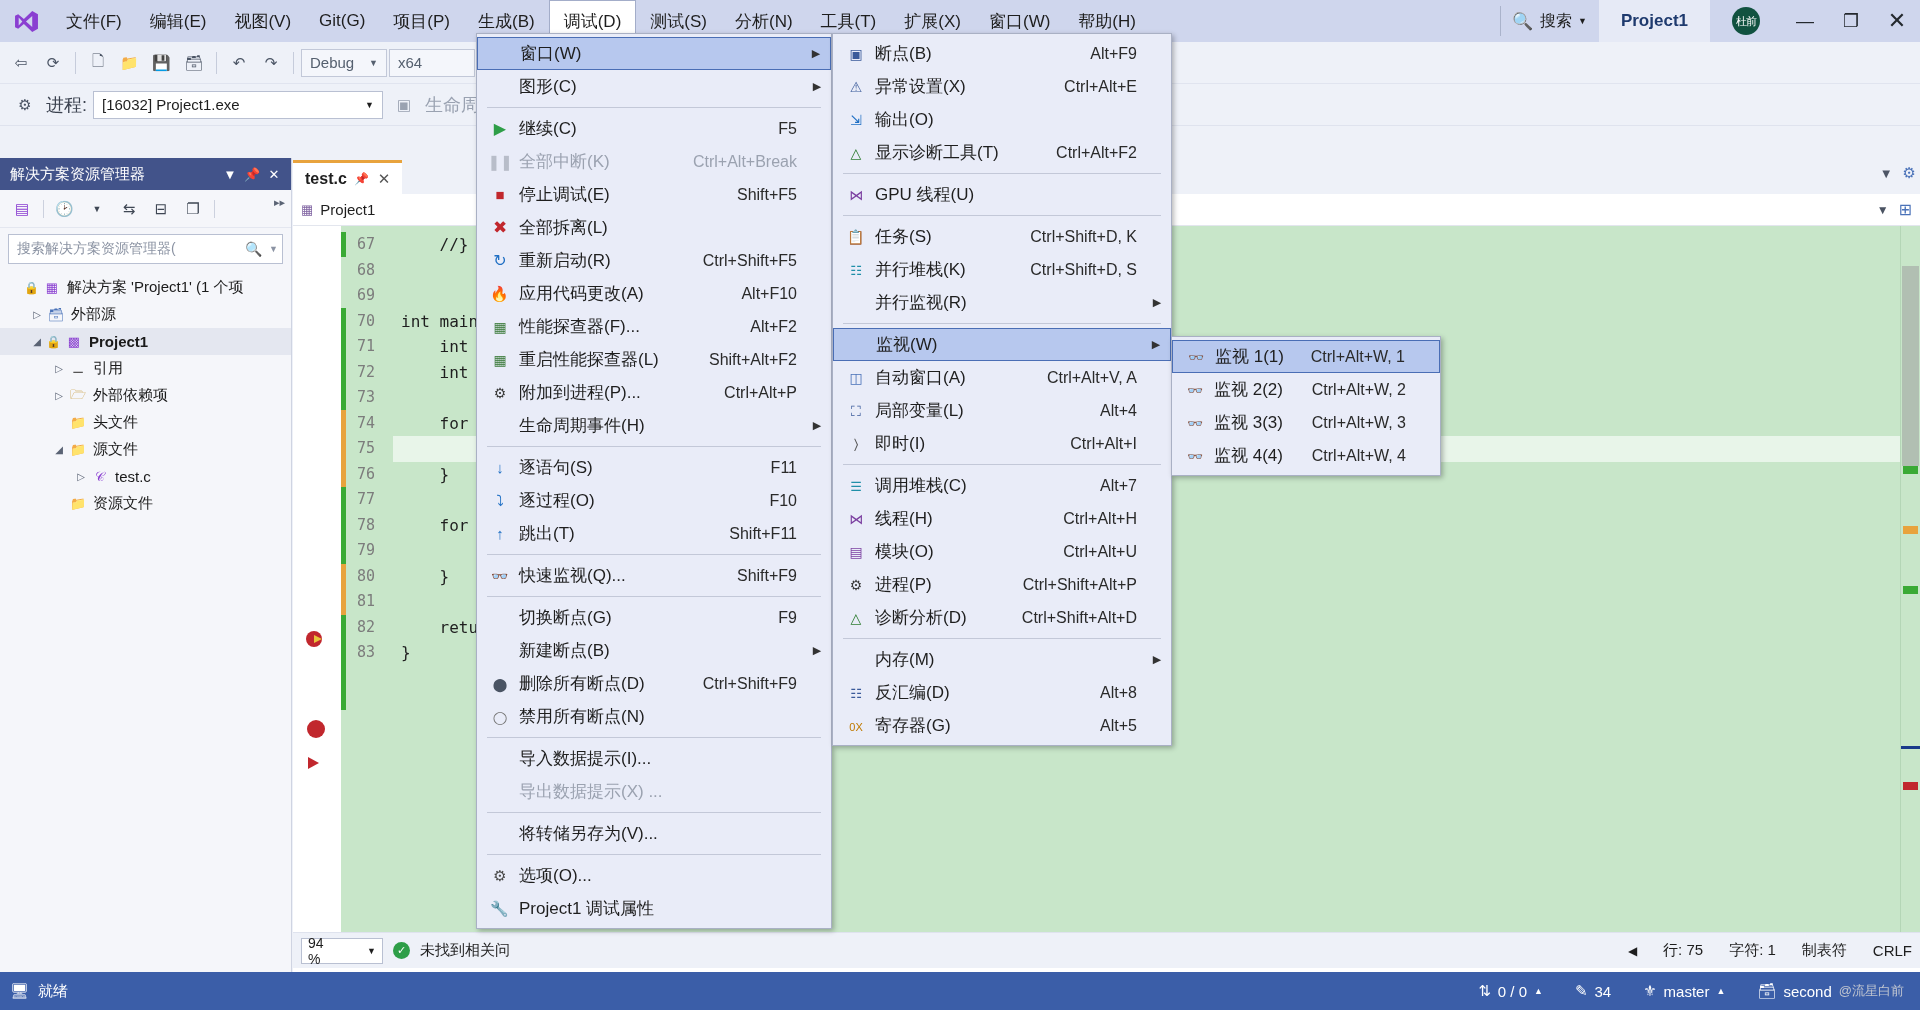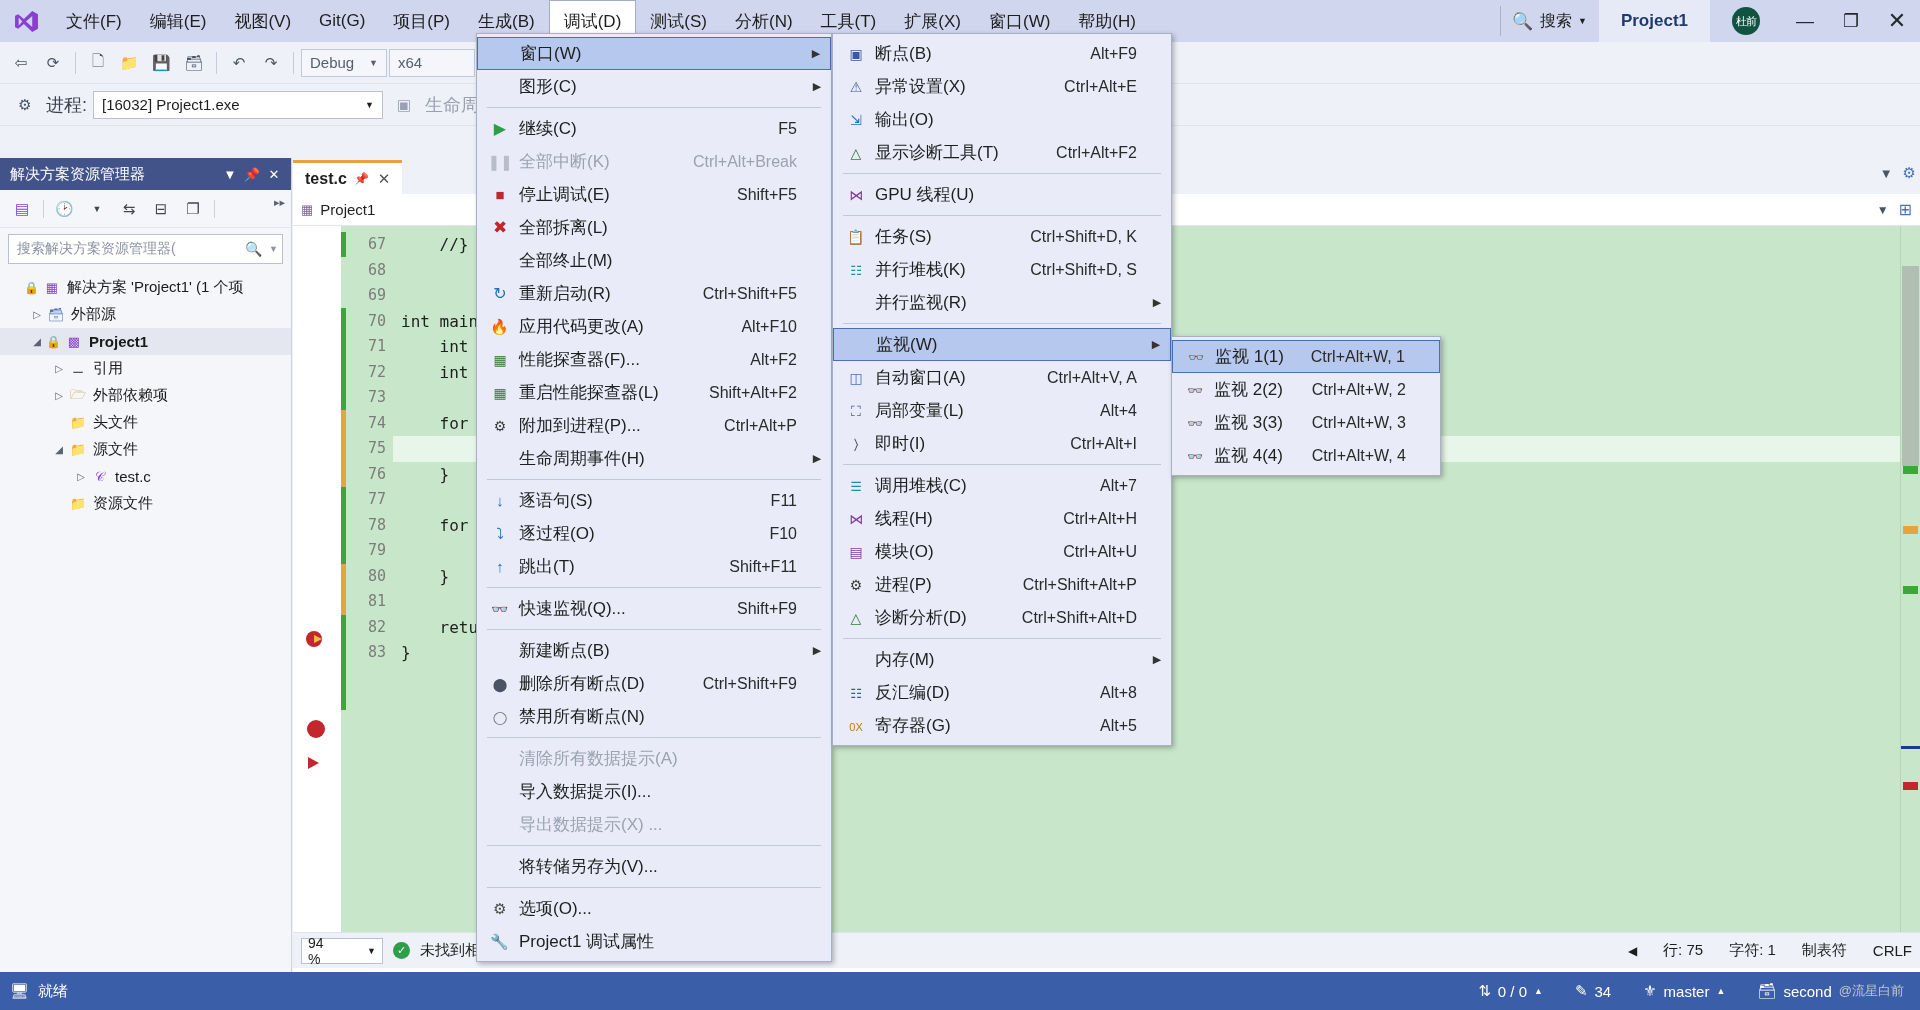--- a/index.html
+++ b/index.html
@@ -124,21 +124,21 @@
   .tabstrip-right { position: absolute; right: 4px; top: 6px; display: flex; gap: 10px; align-items: center;
     font-size: 13px; color: #4d5565; }
   .breadcrumb {
     height: 32px; background: #fff; border-bottom: 1px solid #e3e6ee; display: flex; align-items: center;
     padding: 0 8px; font-size: 15px; color: #1e1e1e; gap: 7px;
   }
   .bc-ico { color: #8064a2; font-size: 13px; }
   .bc-combo-r { margin-left: auto; display: flex; align-items: center; gap: 10px; color: #4a5362; font-size: 12px; }
   .code-area { position: relative; background: #c8e6c9; height: 706px; overflow: hidden; }
   .code-glyph { position: absolute; left: 0; top: 0; width: 48px; height: 100%; background: #ffffff; }
-  .code-nums { position: absolute; left: 47px; top: 0; width: 52px; height: 100%;
+  .code-nums { position: absolute; left: 36px; top: 0; width: 52px; height: 100%;
     font-family: "DejaVu Sans Mono", monospace; font-size: 15px; color: #7c7c7c; text-align: right;
     padding-top: 6px; }
   .code-nums div { height: 25.5px; line-height: 25.5px; padding-right: 6px; }
   .code-lines {
     position: absolute; left: 100px; top: 0; right: 0; height: 100%;
     font-family: "DejaVu Sans Mono", monospace; font-size: 16px; color: #1f1f1f;
     padding-top: 6px; white-space: pre;
   }
   .code-lines div { height: 25.5px; line-height: 25.5px; padding-left: 8px; }
   .cur-line { background: #e8f5e9; }
@@ -503,26 +503,20 @@
         <span class="mkey">Shift+F5</span>
         <span class="marrow"></span>
       </div>
       <div class="mrow">
         <span class="micon"><span style="color:#c1272d;font-size:17px">✖</span></span>
         <span class="mlabel">全部拆离(L)</span>
         <span class="mkey"></span>
         <span class="marrow"></span>
       </div>
       <div class="mrow">
-        <span class="micon"></span>
-        <span class="mlabel">全部终止(M)</span>
-        <span class="mkey"></span>
-        <span class="marrow"></span>
-      </div>
-      <div class="mrow">
         <span class="micon"><span style="color:#1f6fc4;font-size:16px">↻</span></span>
         <span class="mlabel">重新启动(R)</span>
         <span class="mkey">Ctrl+Shift+F5</span>
         <span class="marrow"></span>
       </div>
       <div class="mrow">
         <span class="micon"><span style="color:#d6455b;font-size:15px">🔥</span></span>
         <span class="mlabel">应用代码更改(A)</span>
         <span class="mkey">Alt+F10</span>
         <span class="marrow"></span>
@@ -573,43 +567,43 @@
       <div class="msep"></div>
       <div class="mrow">
         <span class="micon"><span style="color:#2a2a2a;font-size:14px">👓</span></span>
         <span class="mlabel">快速监视(Q)...</span>
         <span class="mkey">Shift+F9</span>
         <span class="marrow"></span>
       </div>
       <div class="msep"></div>
       <div class="mrow">
         <span class="micon"></span>
+        <span class="mlabel">切换断点(G)</span>
+        <span class="mkey">F9</span>
+        <span class="marrow"></span>
+      </div>
+      <div class="mrow">
+        <span class="micon"></span>
         <span class="mlabel">新建断点(B)</span>
         <span class="mkey"></span>
         <span class="marrow">▶</span>
       </div>
       <div class="mrow">
         <span class="micon"><span style="font-size:13px">⬤</span></span>
         <span class="mlabel">删除所有断点(D)</span>
         <span class="mkey">Ctrl+Shift+F9</span>
         <span class="marrow"></span>
       </div>
       <div class="mrow">
         <span class="micon"><span style="color:#777;font-size:13px">◯</span></span>
         <span class="mlabel">禁用所有断点(N)</span>
         <span class="mkey"></span>
         <span class="marrow"></span>
       </div>
       <div class="msep"></div>
-      <div class="mrow dis">
-        <span class="micon"></span>
-        <span class="mlabel">清除所有数据提示(A)</span>
-        <span class="mkey"></span>
-        <span class="marrow"></span>
-      </div>
       <div class="mrow">
         <span class="micon"></span>
         <span class="mlabel">导入数据提示(I)...</span>
         <span class="mkey"></span>
         <span class="marrow"></span>
       </div>
       <div class="mrow dis">
         <span class="micon"></span>
         <span class="mlabel">导出数据提示(X) ...</span>
         <span class="mkey"></span>

